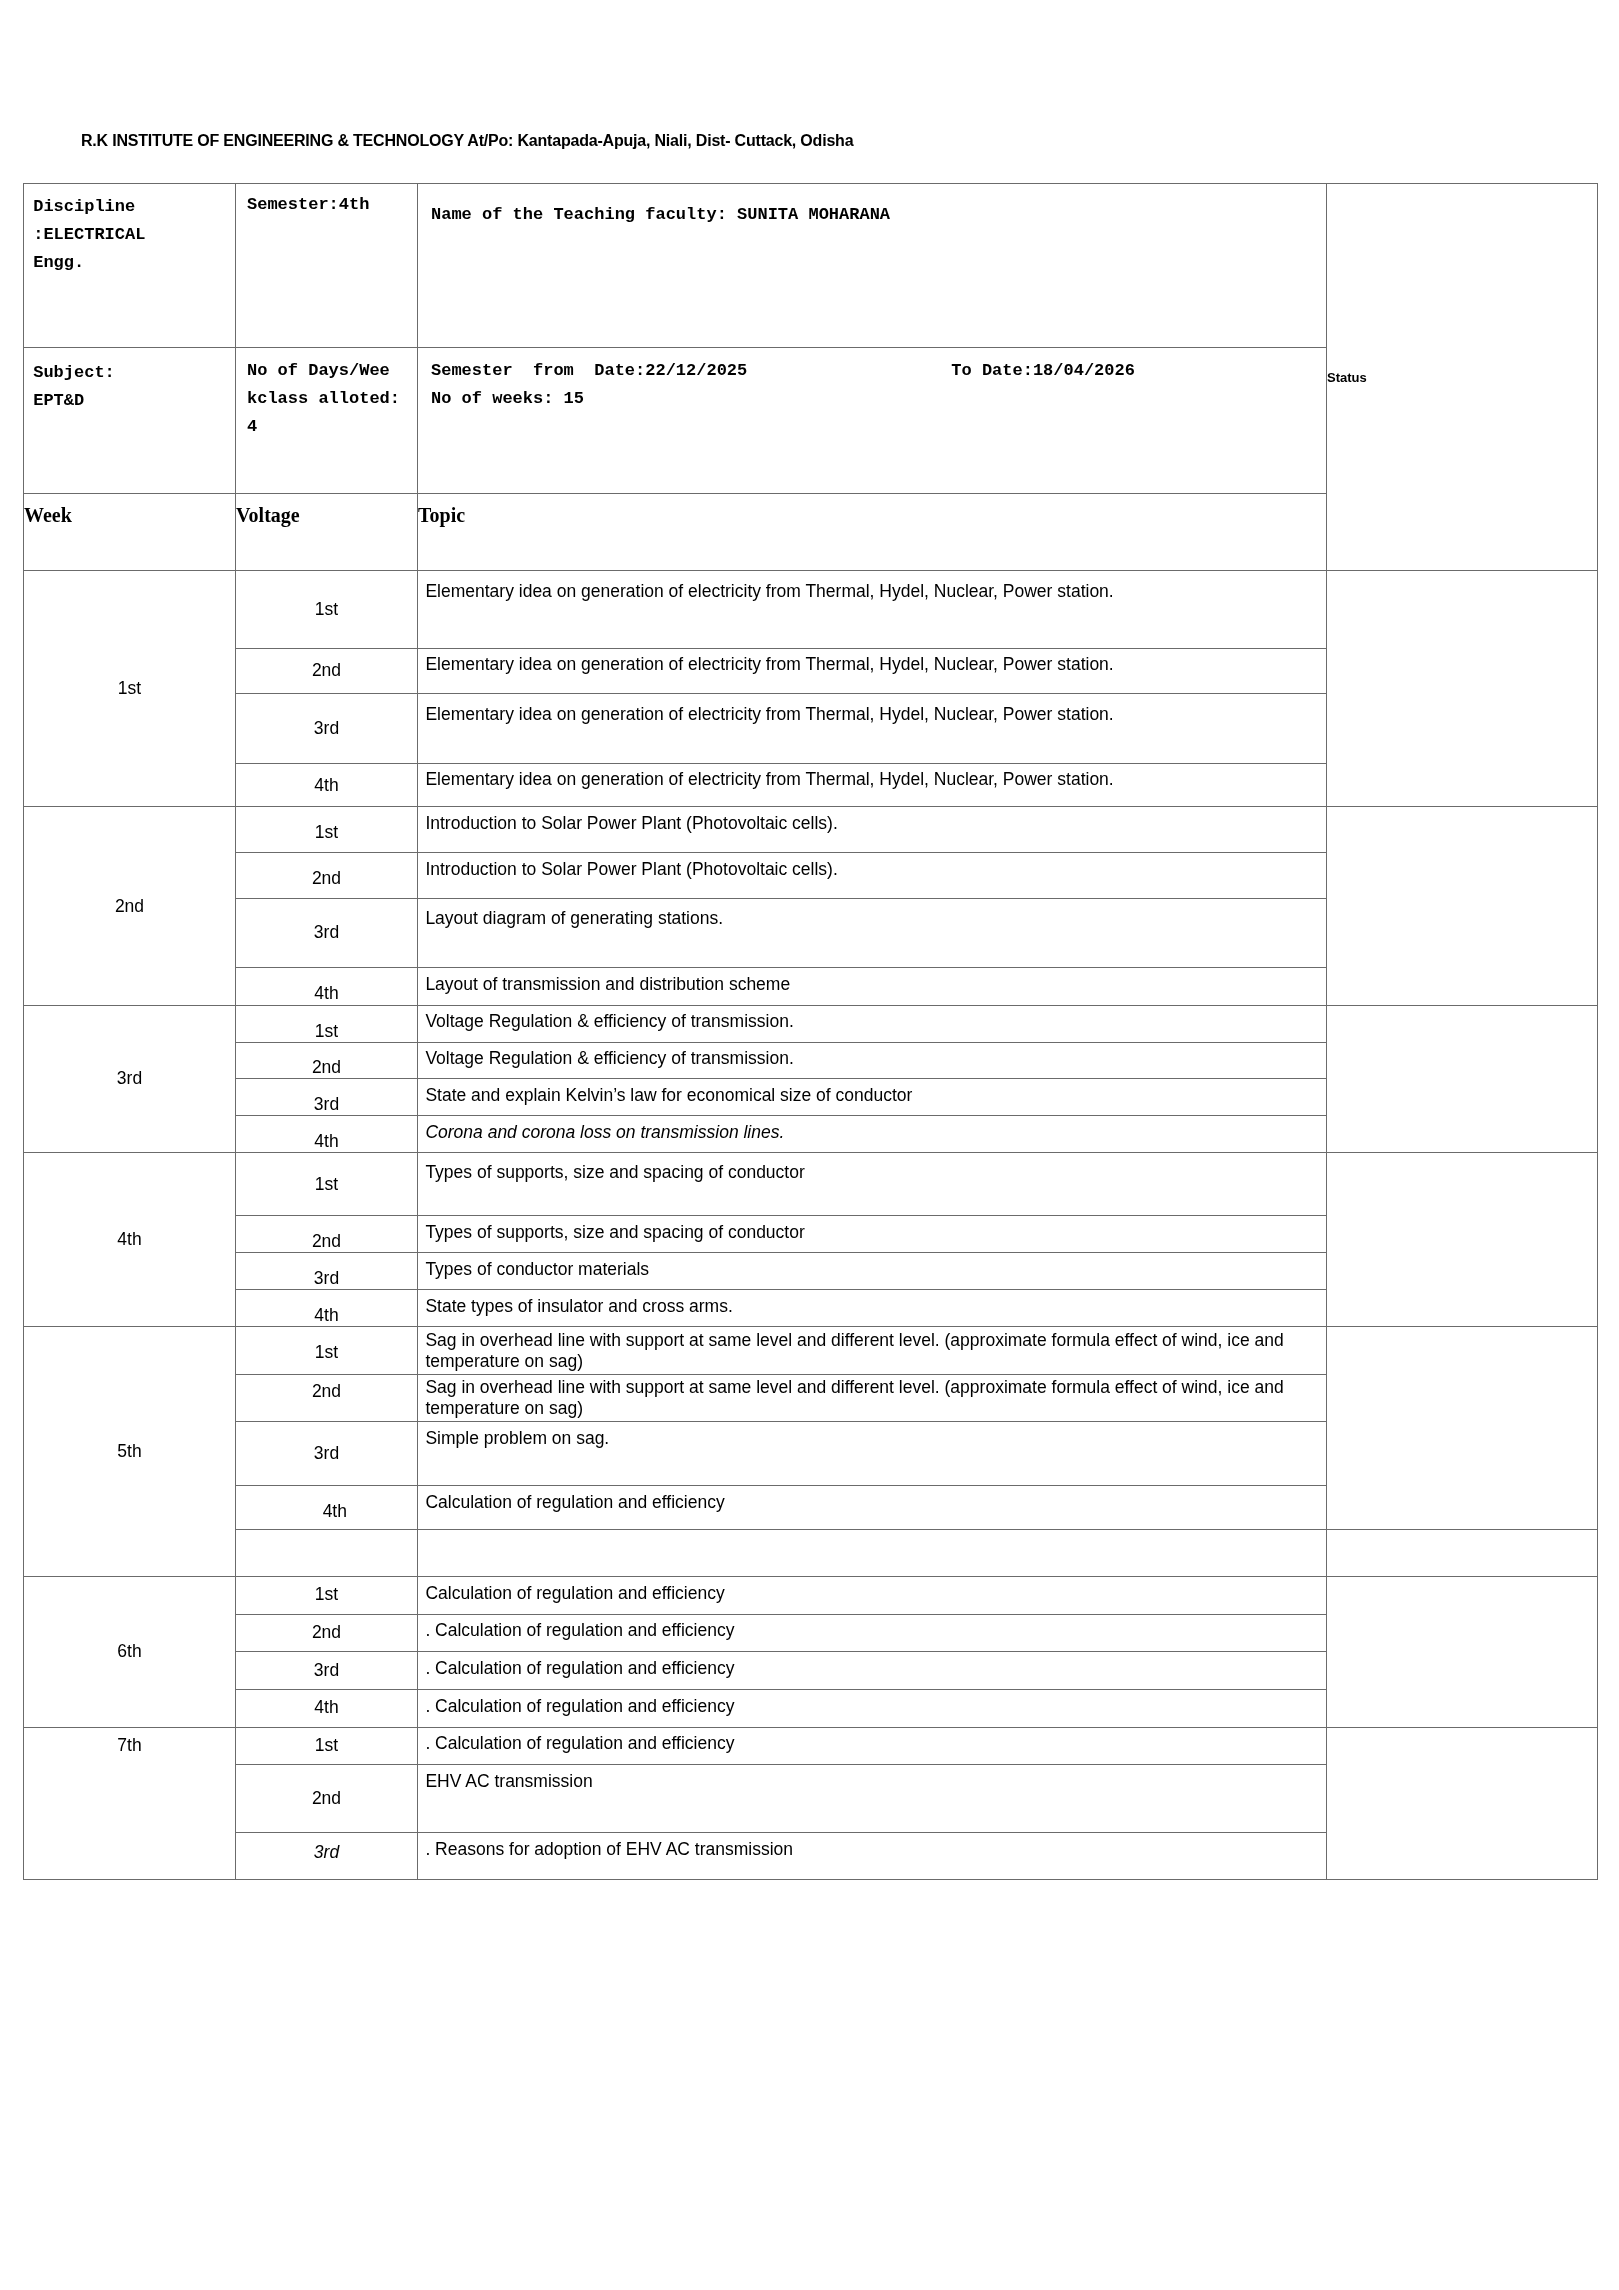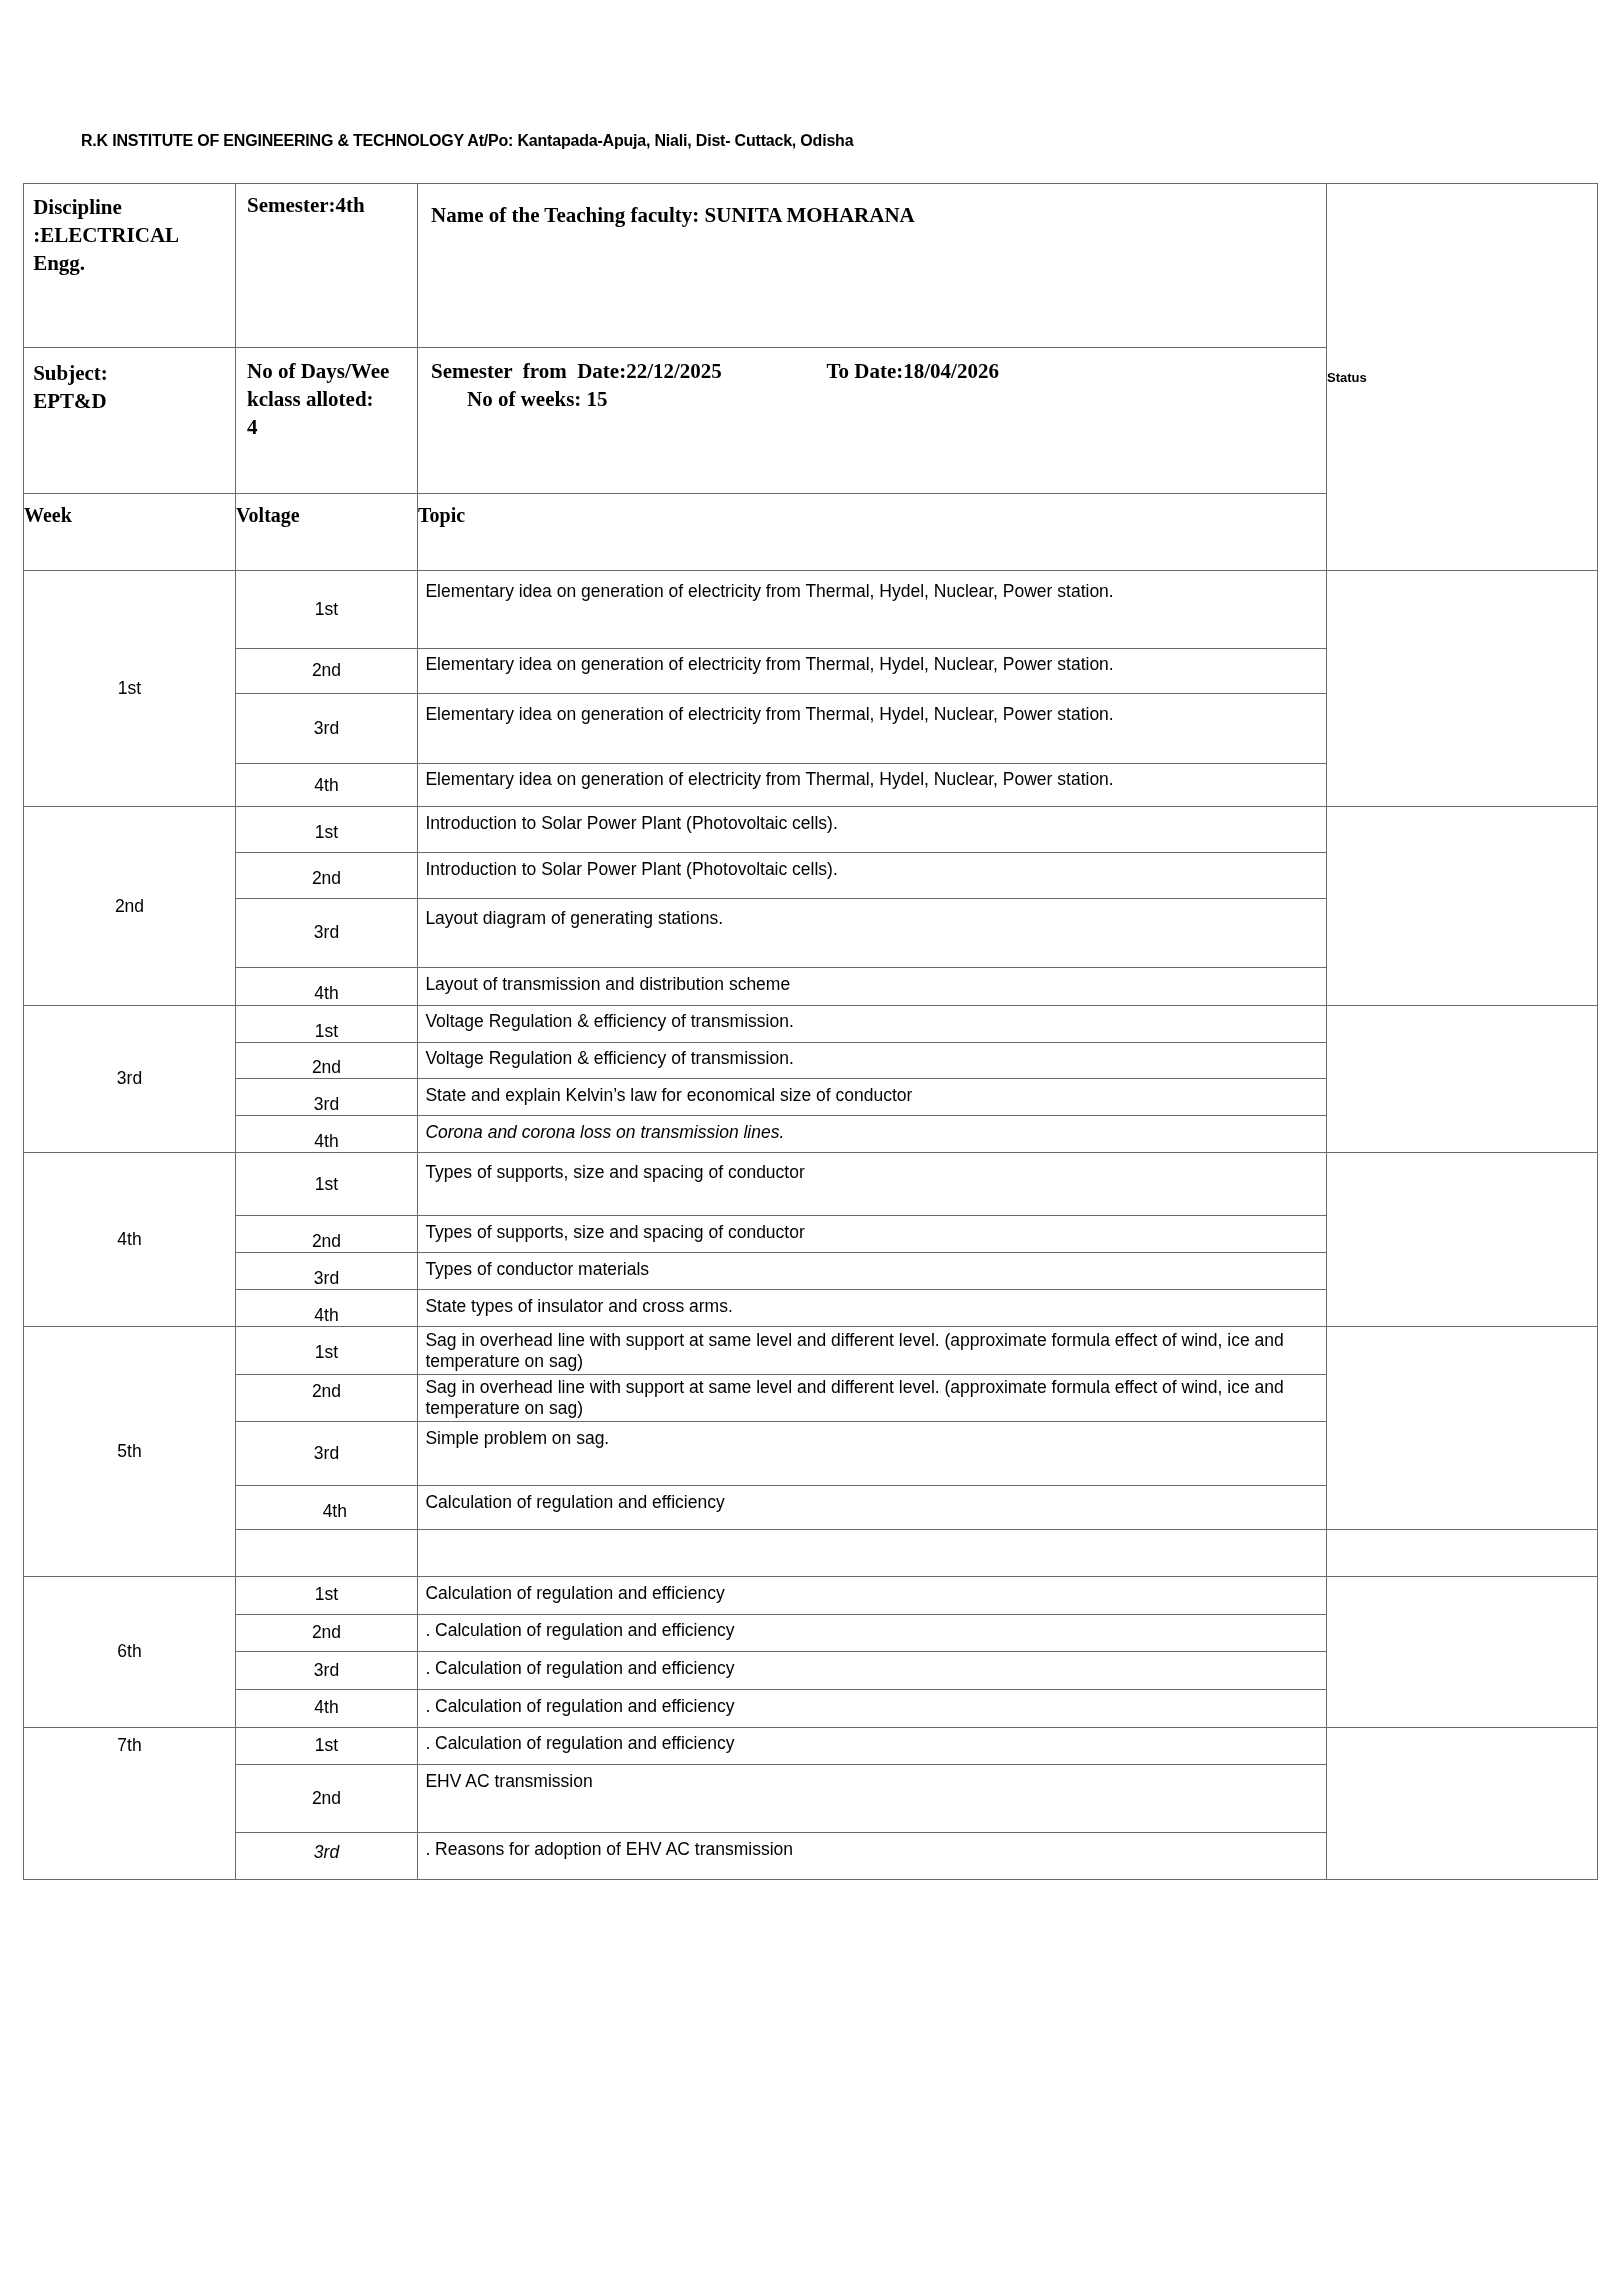--- a/index.html
+++ b/index.html
@@ -62,23 +62,23 @@
   }
 
   
   col.c-week   { width: 212px; }
   col.c-day    { width: 182px; }
   col.c-topic  { width: 909px; }
   col.c-status { width: 271px; }
 
   
   .serif {
-    font-family: Liberation Serif, serif;
+    font-family: Liberation Mono, monospace;
     font-weight: bold;
-    font-size: 21px;
+    font-size: 17px;
     line-height: 28px;
   }
   .cell-discipline {
     padding: 9.2px 0 0 9.2px !important;
   }
   .cell-semester {
     padding: 7.4px 0 0 11px !important;
   }
   .cell-faculty {
     padding: 16.6px 0 0 13px !important;
@@ -91,21 +91,20 @@
   }
   .cell-dates {
     padding: 9.2px 0 0 13px !important;
   }
   .dates-row1 {
     display: block;
     white-space: pre;
   }
   .dates-row2 {
     display: block;
-    margin-left: 36px;
   }
 
   .cell-status {
     text-align: left;
     vertical-align: middle !important;
     font-family: Liberation Sans, sans-serif;
     font-weight: bold;
     font-size: 13px;
   }
 

